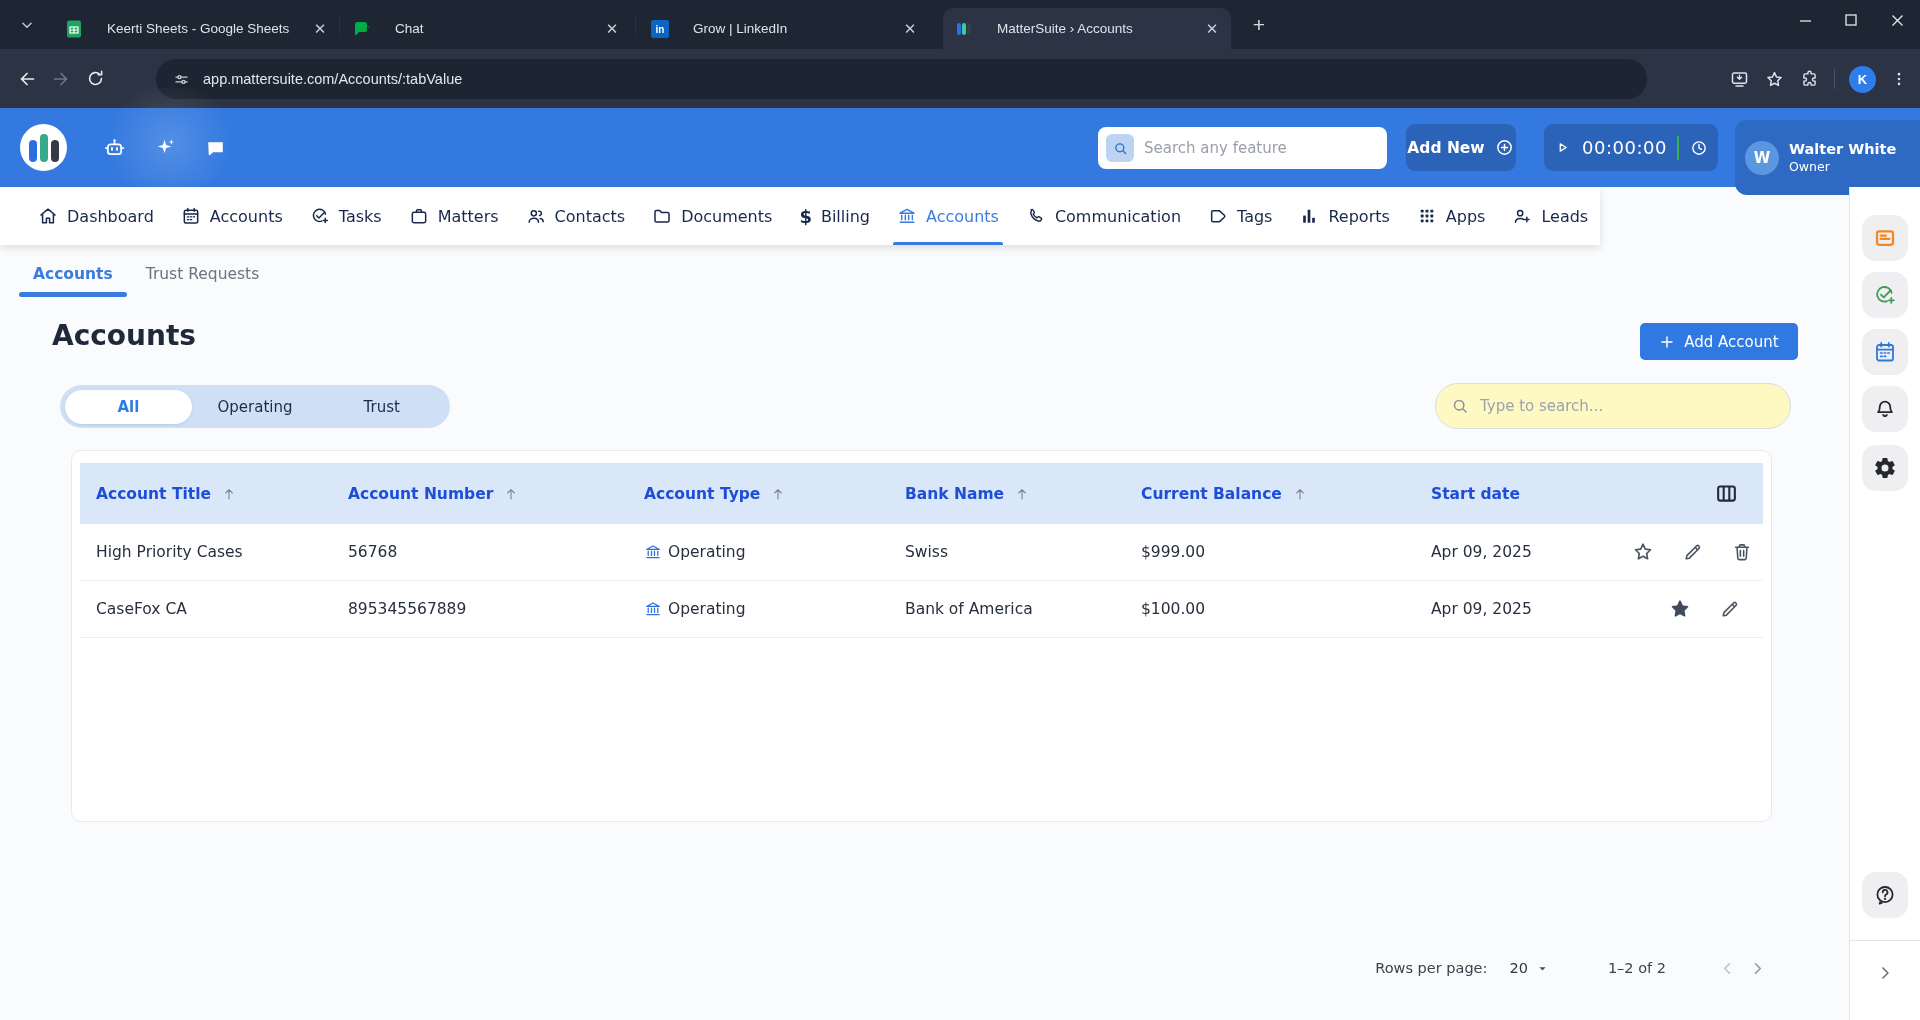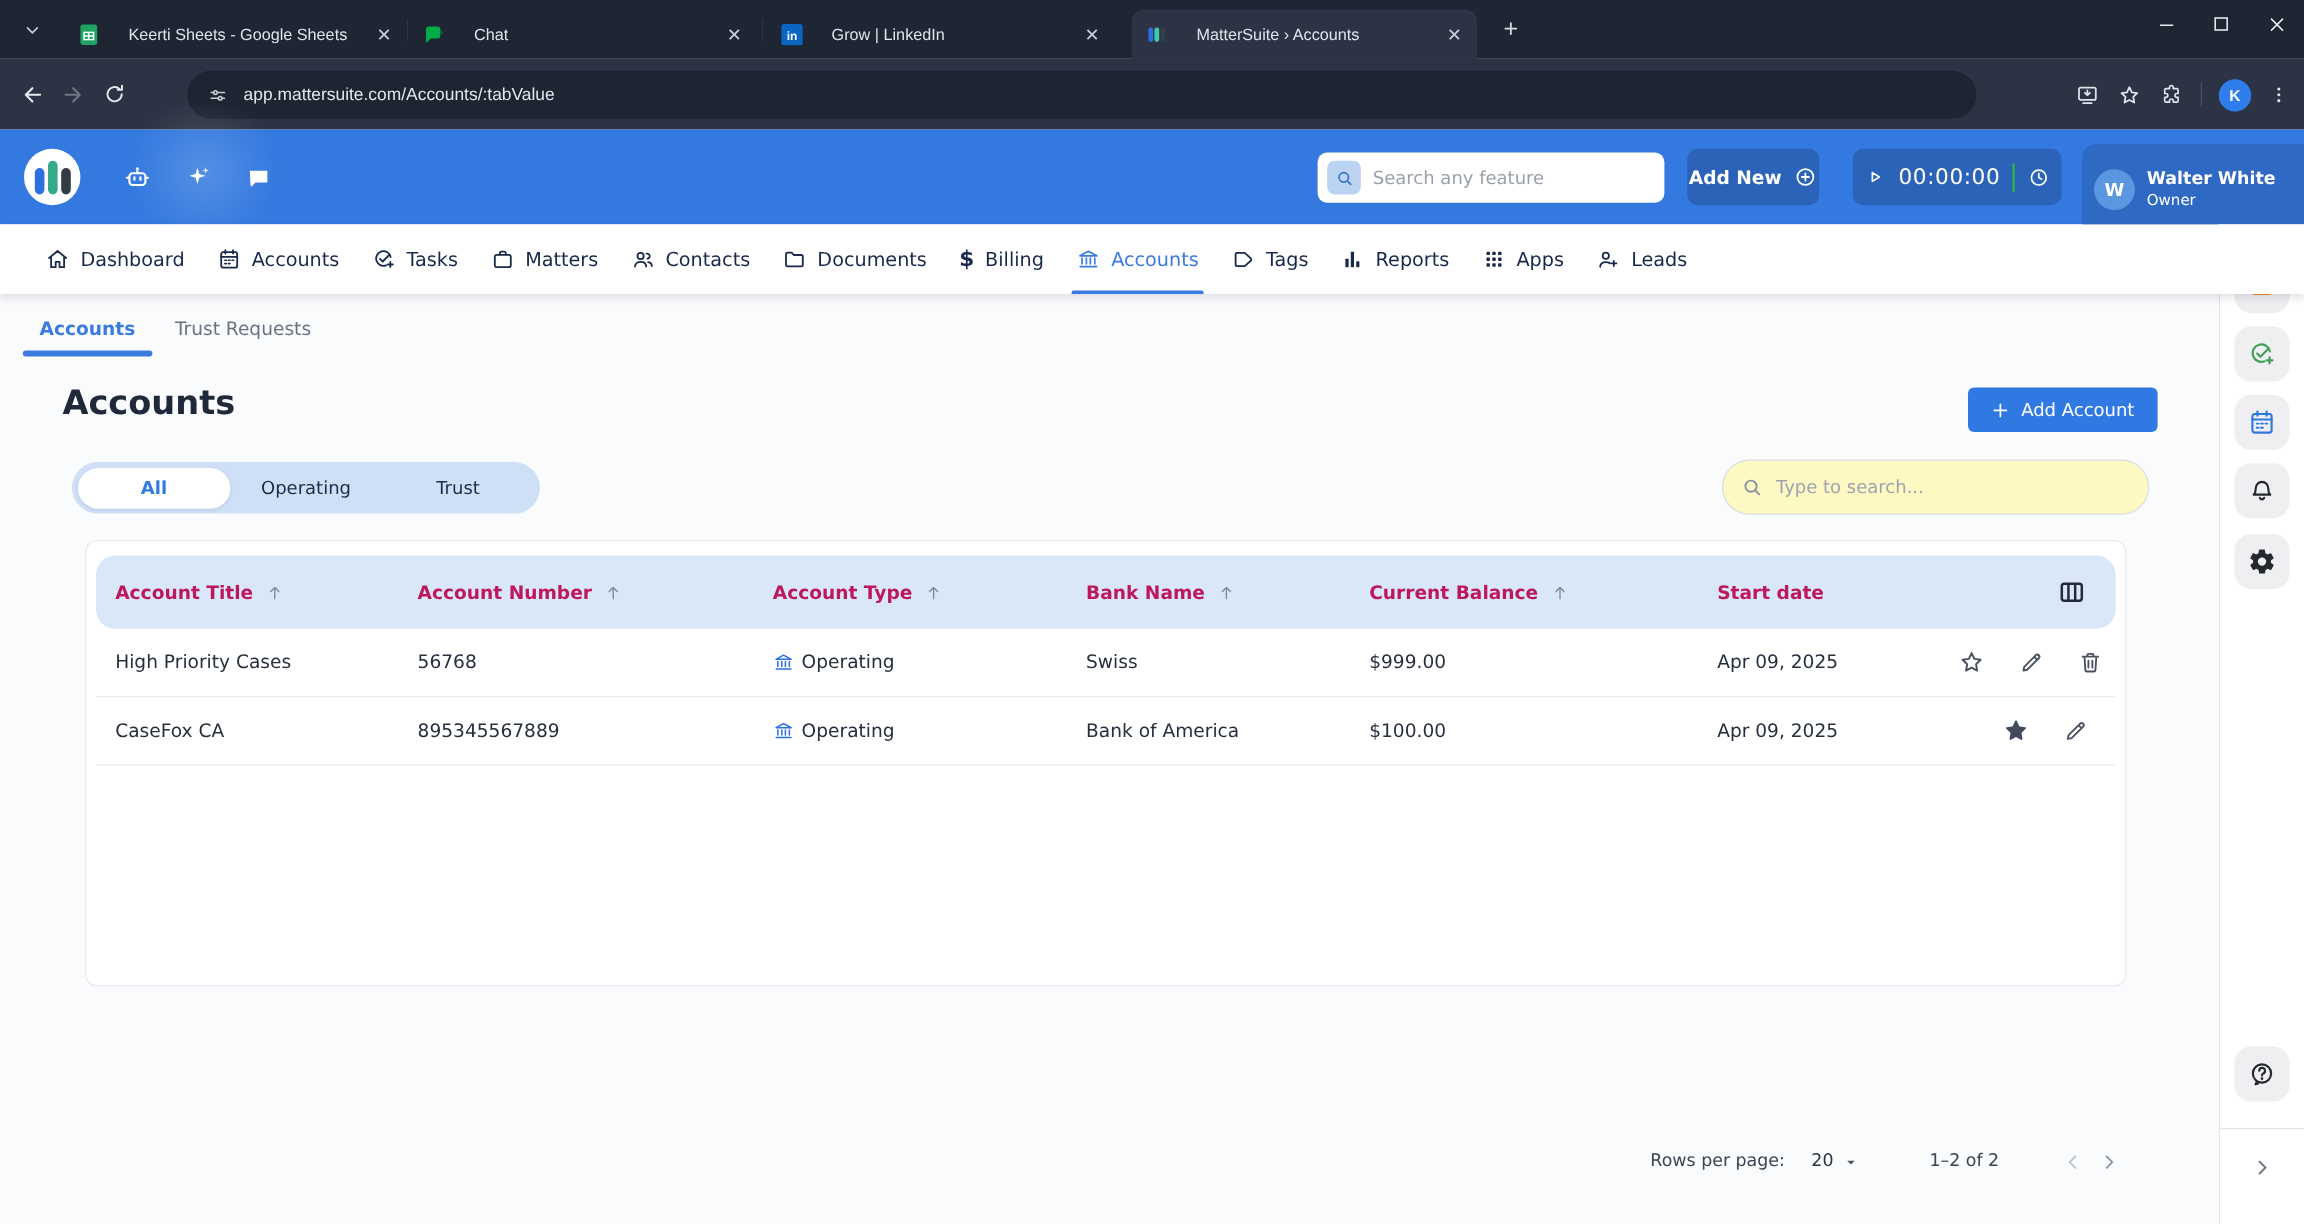--- a/index.html
+++ b/index.html
@@ -56,21 +56,21 @@
   .timerpill .div { width:2px; height:24px; background:#35B24A; border-radius:1px; }
   .usercard { position:absolute; left:1735px; top:12px; width:185px; height:75px; background:#2E6AC4;
     border-radius:12px 0 0 12px; display:flex; align-items:center; padding-left:10px; }
   .uavatar { width:34px; height:34px; border-radius:50%; background:#5B97E0; color:#fff; font-size:15px; font-weight:600;
     display:flex; align-items:center; justify-content:center; flex:0 0 auto; }
   .uinfo { margin-left:10px; color:#fff; }
   .uname { font-size:14.5px; font-weight:700; }
   .urole { font-size:12.5px; margin-top:2px; }
 
   
-  .mainnav { position:absolute; left:0; top:187px; width:1920px; height:58px; background:#fff;
+  .mainnav { position:absolute; left:0; top:187px; width:1600px; height:58px; background:#fff;
     box-shadow:0 3px 7px rgba(40,52,70,.14); display:flex; align-items:center; padding-left:38px; z-index:5; }
   .nitem { display:flex; align-items:center; gap:9px; margin-right:27px; color:#19294B; font-size:16px;
     position:relative; height:100%; }
   .nitem svg { color:#19294B; }
   .nitem.active, .nitem.active svg { color:#3A7BE0; }
   .nitem.active::after { content:""; position:absolute; left:-4px; right:-4px; bottom:0; height:3px;
     background:#3A7BE0; border-radius:2px 2px 0 0; }
 
   
   .sidebar { position:absolute; left:1849px; top:187px; width:71px; height:833px; background:#fff;
@@ -99,22 +99,22 @@
   .fpill.active { background:#fff; color:#2F7DE2; font-weight:700; box-shadow:0 1px 3px rgba(30,50,90,.12); }
   .tsearch { position:absolute; left:1435px; top:138px; width:356px; height:46px; background:#fef9c3;
     border:1px solid #D8DCE3; border-radius:23px; display:flex; align-items:center; padding:0 14px; }
   .tsearch input { border:none; outline:none; flex:1; margin-left:10px; font-size:15px; color:#333;
     font-family:"DejaVu Sans",sans-serif; background:transparent; }
   .tsearch input::placeholder { color:#9CA3AF; }
 
   .card { position:absolute; left:71px; top:205px; width:1701px; height:372px; background:#fff;
     border:1px solid #E7E9EE; border-radius:10px; }
   .tgrid { display:grid; grid-template-columns:268px 296px 261px 236px 290px 200px 1fr; align-items:center; }
-  .thead { margin:12px 8px 0; height:61px; background:#D9E7F8; border-radius:16px; font-size:15.5px; font-weight:700;
-    color:#be185d; }
+  .thead { margin:12px 8px 0; height:61px; background:#D9E7F8; border-radius:1px; font-size:15.5px; font-weight:700;
+    color:#1d4ed8; }
   .th { display:flex; align-items:center; gap:10px; }
   .th:first-child, .td:first-child { padding-left:16px; }
   .th-actions { display:flex; justify-content:flex-end; padding-right:24px; }
   .trow { margin:0 8px; height:57px; border-bottom:1px solid #EAECEF; font-size:15.5px; color:#272F3E; }
   .td { display:flex; align-items:center; }
   .typecell svg { margin-right:6px; color:#2E6FE3; }
   .acticons { display:flex; justify-content:flex-end; align-items:center; gap:27px; padding-right:22px; color:#4A5261; }
 
   .pgnation { position:absolute; left:0; top:708px; width:1772px; display:flex; align-items:center;
     justify-content:flex-end; font-size:14.5px; color:#3A4350; }
@@ -494,20 +494,26 @@
     <span>Billing</span>
     </div>
   <div class="nitem active">
     <svg width="20" height="20" viewBox="0 0 24 24">
         <use href="#i-bank"></use>
       </svg>
     <span>Accounts</span>
     </div>
   <div class="nitem">
     <svg width="20" height="20" viewBox="0 0 24 24">
+        <use href="#i-phone"></use>
+      </svg>
+    <span>Communication</span>
+    </div>
+  <div class="nitem">
+    <svg width="20" height="20" viewBox="0 0 24 24">
         <use href="#i-tag"></use>
       </svg>
     <span>Tags</span>
     </div>
   <div class="nitem">
     <svg width="20" height="20" viewBox="0 0 24 24">
         <use href="#i-chart"></use>
       </svg>
     <span>Reports</span>
     </div>

